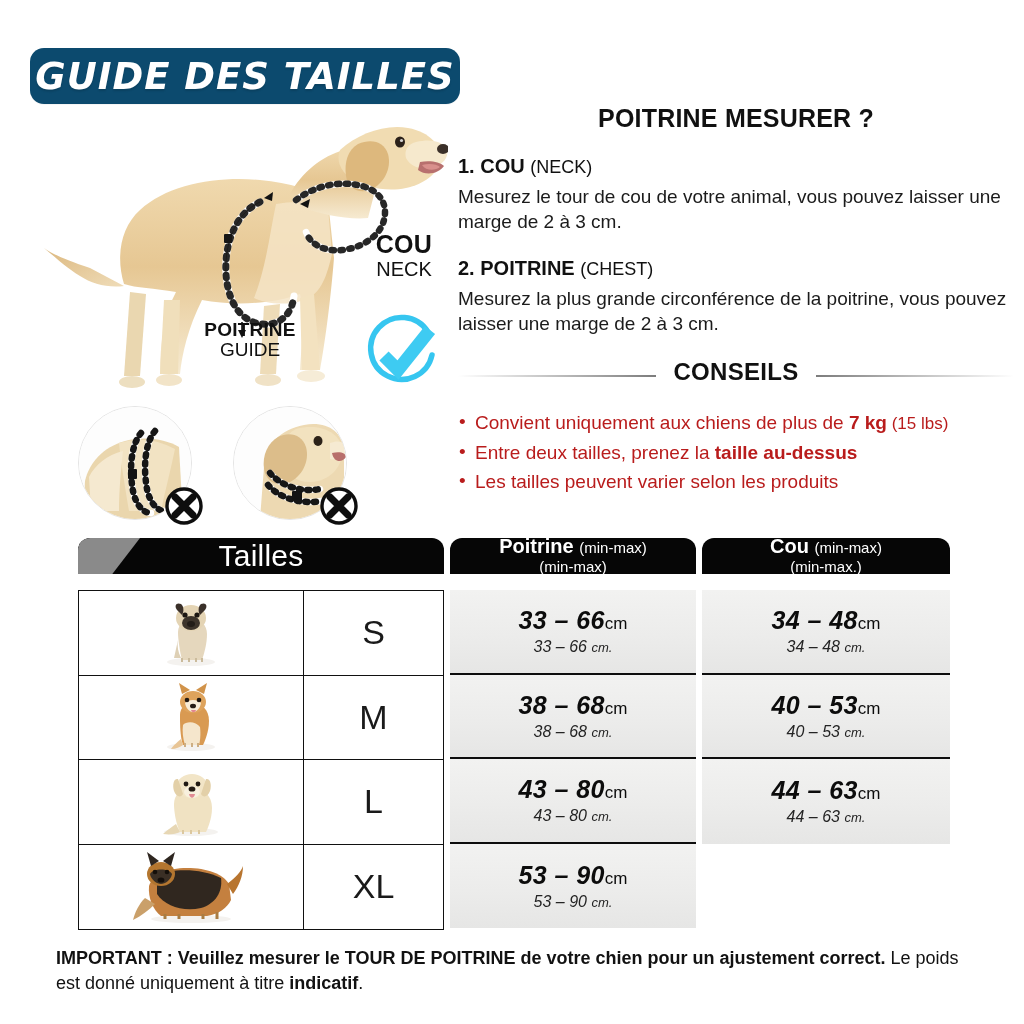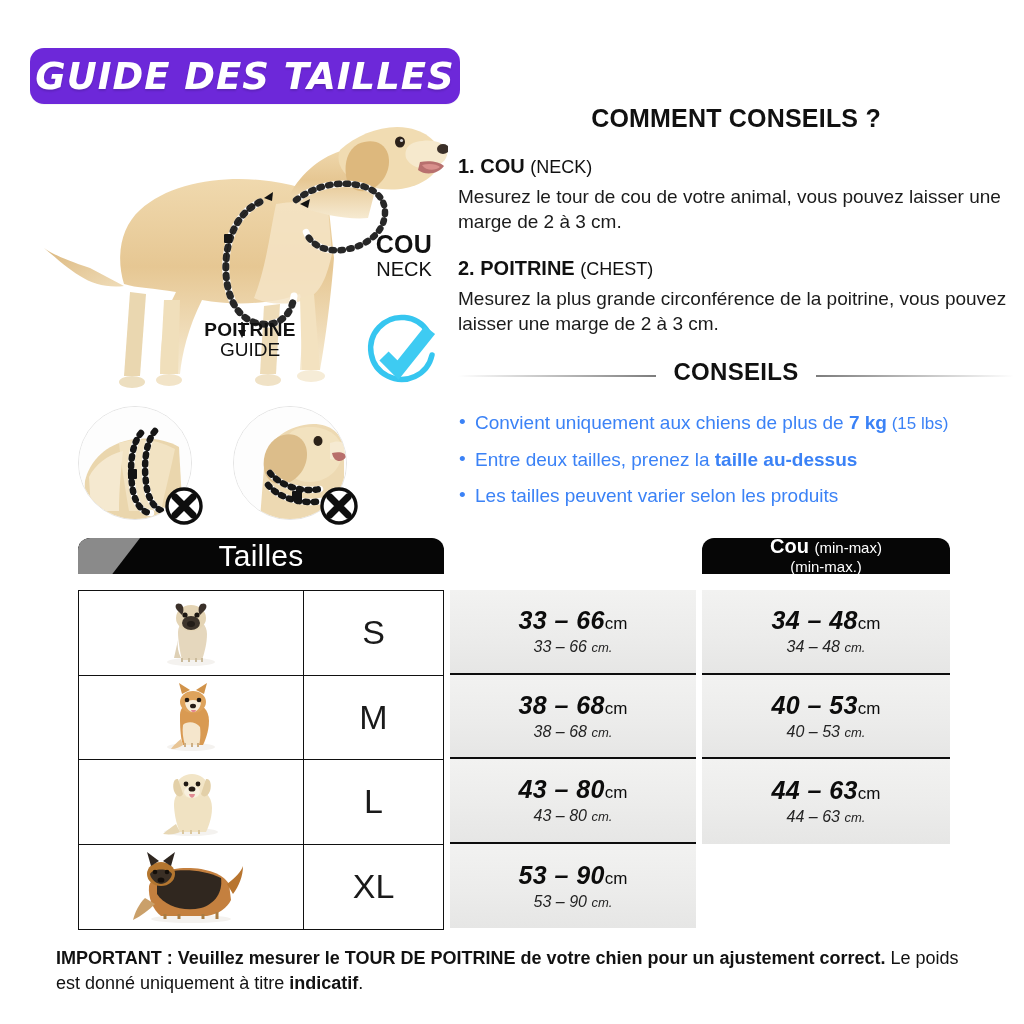--- a/index.html
+++ b/index.html
@@ -8,21 +8,21 @@
     background:#ffffff;
     font-family:"Liberation Sans","DejaVu Sans",sans-serif;
     color:#151515;
     position:relative;
   }
   .page{position:relative;width:1024px;height:1024px;}
 
   
   #title-banner{
     position:absolute;left:30px;top:48px;width:430px;height:56px;
-    background:#6d28d9;border-radius:14px;
+    background:#0c4a6e;border-radius:14px;
     display:flex;align-items:center;justify-content:center;
     box-shadow:0 1px 0 rgba(0,0,0,.04);
   }
   #title-banner .txt{
     color:#ffffff;font-weight:bold;font-style:italic;
     font-size:37px;letter-spacing:1.0px;
     text-shadow:0 2px 2px rgba(0,0,0,.13);
     font-family:"DejaVu Sans",sans-serif;
   }
 
@@ -68,21 +68,21 @@
   #conseils-wrap{margin-top:11px;position:relative;height:34px;}
   #conseils-title{
     position:absolute;left:0;right:0;top:0;text-align:center;
     font-size:24px;font-weight:bold;letter-spacing:.3px;color:#111;
   }
   .rule{position:absolute;top:17px;height:2px;}
   .rule.left{left:0;width:198px;background:linear-gradient(to right,rgba(140,140,140,0),rgba(110,110,110,.9));}
   .rule.right{right:0;width:198px;background:linear-gradient(to left,rgba(140,140,140,0),rgba(110,110,110,.9));}
 
   #tips{margin:16px 0 0 0;padding:0;list-style:none;}
-  #tips li{font-size:19px;line-height:1.55;color:#3b82f6;position:relative;padding-left:17px;margin-top:7px;}
+  #tips li{font-size:19px;line-height:1.55;color:#b91c1c;position:relative;padding-left:17px;}
   #tips li:before{content:"•";position:absolute;left:1px;top:-1px;font-size:19px;}
   #tips b{font-weight:bold;}
   #tips .lbs{font-size:17px;}
 
   
   #size-table{position:absolute;left:78px;top:538px;width:872px;height:392px;}
 
   .thead{position:absolute;top:0;height:36px;}
   .th-inner{
     position:absolute;inset:0;background:#060606;border-radius:12px 12px 0 0;
@@ -285,21 +285,21 @@
       <div class="x-badge">
         <svg width="44" height="44" viewBox="0 0 44 44">
           <circle cx="22" cy="22" r="17" fill="#ffffff" stroke="#0e0e0e" stroke-width="3.4"></circle>
           <path d="M13,13 L31,31 M31,13 L13,31" stroke="#0e0e0e" stroke-width="7" stroke-linecap="round"></path>
         </svg>
       </div>
     </div>
   </div>
 
   <div id="right-col">
-    <div id="how-to-title">COMMENT CONSEILS ?</div>
+    <div id="how-to-title">POITRINE MESURER ?</div>
 
     <p class="step-head">
       <b>1.</b>
       <b>COU</b>
       <span class="en">(NECK)</span>
     </p>
     <p class="step-body">Mesurez le tour de cou de votre animal, vous pouvez laisser une marge de 2 à 3 cm.</p>
 
     <p class="step-head">
       <b>2.</b>
@@ -323,20 +323,29 @@
 
   <div id="size-table">
 
     <div class="thead" id="th-tailles">
       <div class="th-inner">
         <span class="wedge"></span>
         <span class="label">Tailles</span>
       </div>
     </div>
 
+    <div class="thead" id="th-poitrine">
+      <div class="th-inner th-2line">
+        <div class="l1">
+          <span>Poitrine</span>
+          <small>(min-max)</small>
+        </div>
+        <div class="l2">(min-max)</div>
+      </div>
+    </div>
 
     <div class="thead" id="th-cou">
       <div class="th-inner th-2line">
         <div class="l1">
           <span>Cou</span>
           <small>(min-max)</small>
         </div>
         <div class="l2">(min-max.)</div>
       </div>
     </div>

